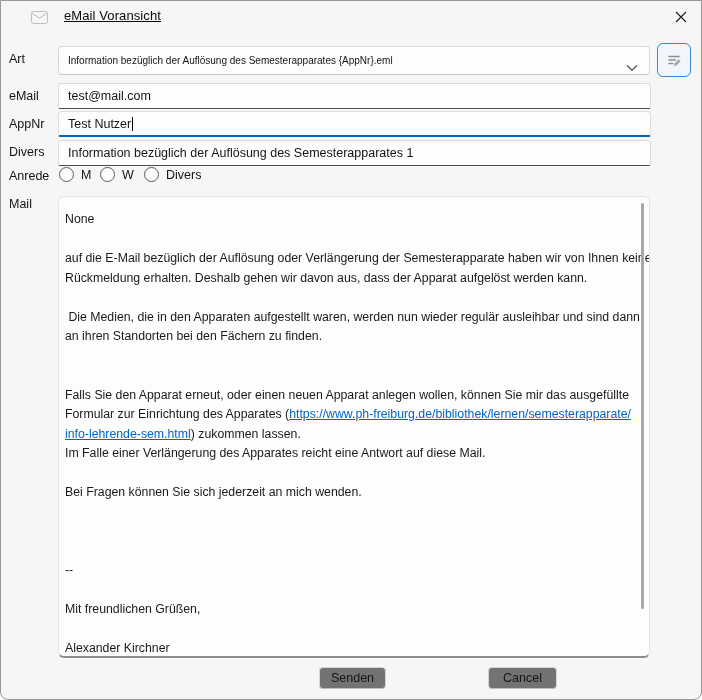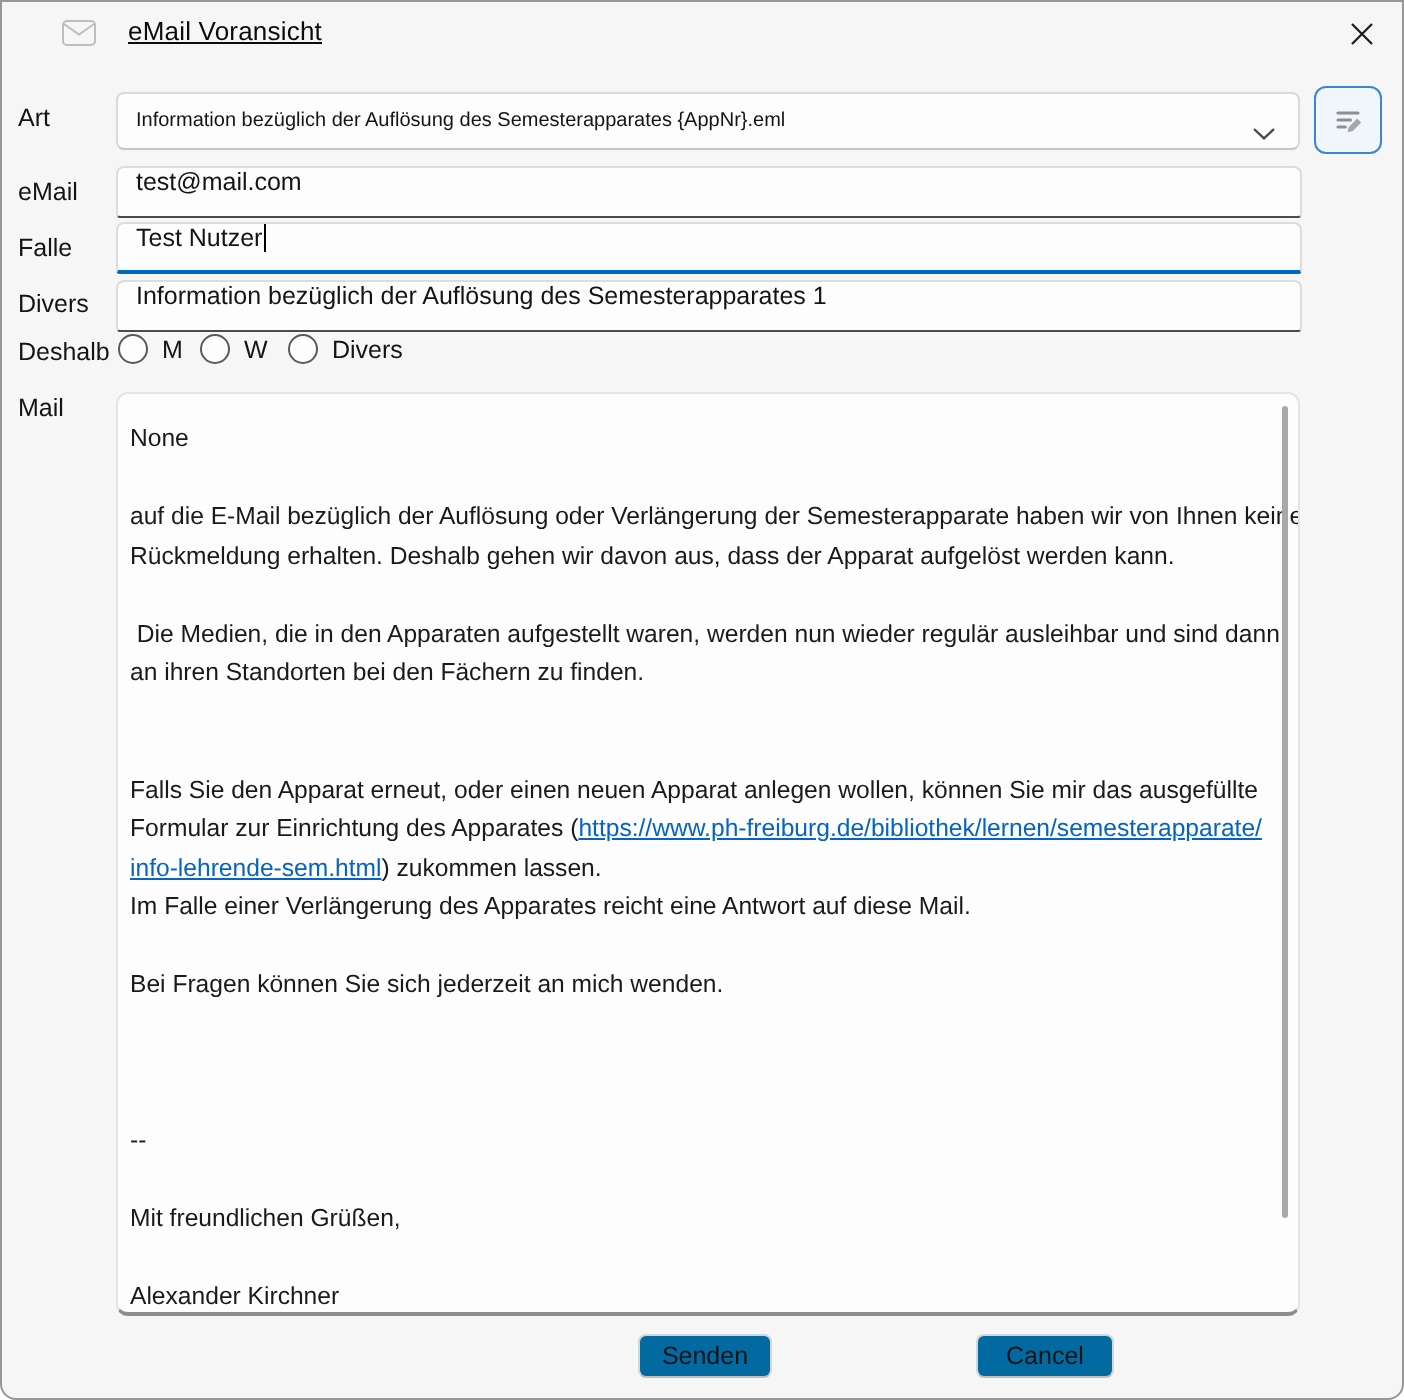--- a/index.html
+++ b/index.html
@@ -49,21 +49,21 @@
   .edit-btn {
     position:absolute; left:656px; top:42px; width:34px; height:34px;
     background:#f1f6fc; border:1.5px solid #3a86d1; border-radius:6px;
     display:flex; align-items:center; justify-content:center; cursor:pointer;
   }
   
   .textbox {
     position:absolute; left:57px; width:593px; height:26px;
     background:#fdfdfd; border:1px solid #dcdcdc;
     border-bottom:1px solid #4c4c4c; border-radius:4px 4px 2px 2px;
-    display:flex; align-items:flex-start; padding:0 9px;
+    display:flex; align-items:center; padding:0 9px;
     font-size:12.5px; color:#141414; white-space:nowrap; overflow:hidden;
   }
   .tb-email   { top:82px; }
   .tb-prof    { top:110px; border-bottom:2px solid #0067c0; }
   .tb-betreff { top:139px; }
   .caret {
     display:inline-block; width:1px; height:14px; background:#000;
     margin-left:1px; vertical-align:middle;
   }
   
@@ -87,21 +87,21 @@
     white-space:pre; 
   }
   .mail-link { color:#0563c1; text-decoration:underline; cursor:pointer; }
   .scroll-thumb {
     position:absolute; right:5px; top:6px; width:3px; height:406px;
     background:#a8a8a8; border-radius:2px; cursor:pointer;
   }
   
   .btn {
     position:absolute; top:666px; height:22px;
-    background:#0369a1; border:1px solid #d5d5d5; border-bottom-color:#c0c0c0;
+    background:#737373; border:1px solid #d5d5d5; border-bottom-color:#c0c0c0;
     border-radius:4px; font-size:12.5px; color:#141414;
     display:flex; align-items:center; justify-content:center; cursor:pointer;
     font-family:"Liberation Sans", sans-serif;
   }
   .btn-send   { left:318px; width:67px; }
   .btn-cancel { left:487px; width:69px; }
 </style>
 </head>
 <body>
 
@@ -138,32 +138,32 @@
       <path d="M3 11.5h3.6" stroke="#8f8f8f" stroke-width="1.6" stroke-linecap="round"></path>
       <path d="M12.6 7.3 l2 2 -4.2 4.2 -2.6 0.6 0.6 -2.6 z" fill="#a8a8a8"></path>
     </svg>
   </div>
 
   <span class="field-label lbl-email">eMail</span>
   <div class="textbox tb-email">
     <span>test@mail.com</span>
   </div>
 
-  <span class="field-label lbl-prof">Falle</span>
+  <span class="field-label lbl-prof">AppNr</span>
   <div class="textbox tb-prof">
     <span>Test Nutzer</span>
       <span class="caret"></span>
   </div>
 
   <span class="field-label lbl-betreff">Divers</span>
   <div class="textbox tb-betreff">
     <span>Information bezüglich der Auflösung des Semesterapparates 1</span>
   </div>
 
-  <span class="field-label lbl-anrede">Deshalb</span>
+  <span class="field-label lbl-anrede">Anrede</span>
   <div class="radio-group">
     <div class="radio-item radio-m">
       <span class="radio-circle"></span>
       <span class="radio-label">M</span>
     </div>
     <div class="radio-item radio-w">
       <span class="radio-circle"></span>
       <span class="radio-label">W</span>
     </div>
     <div class="radio-item radio-divers">

